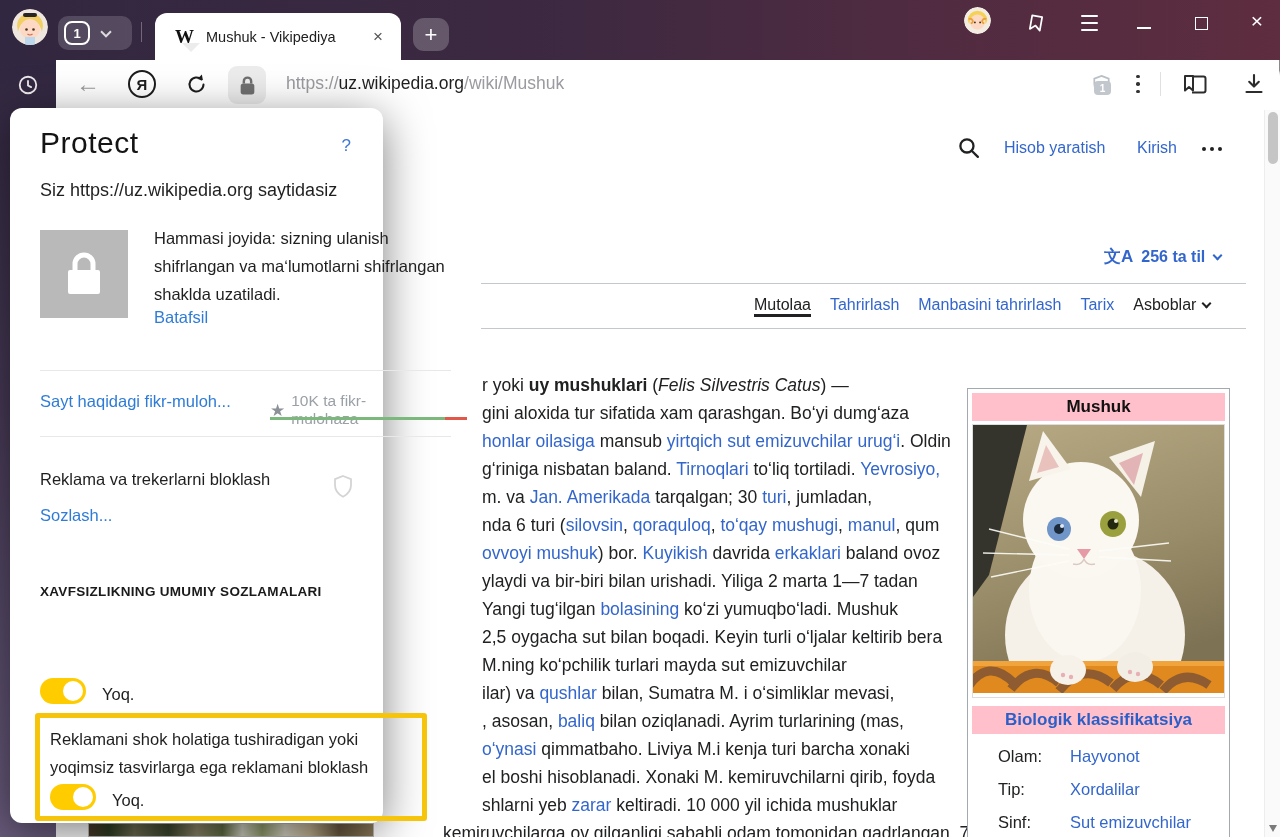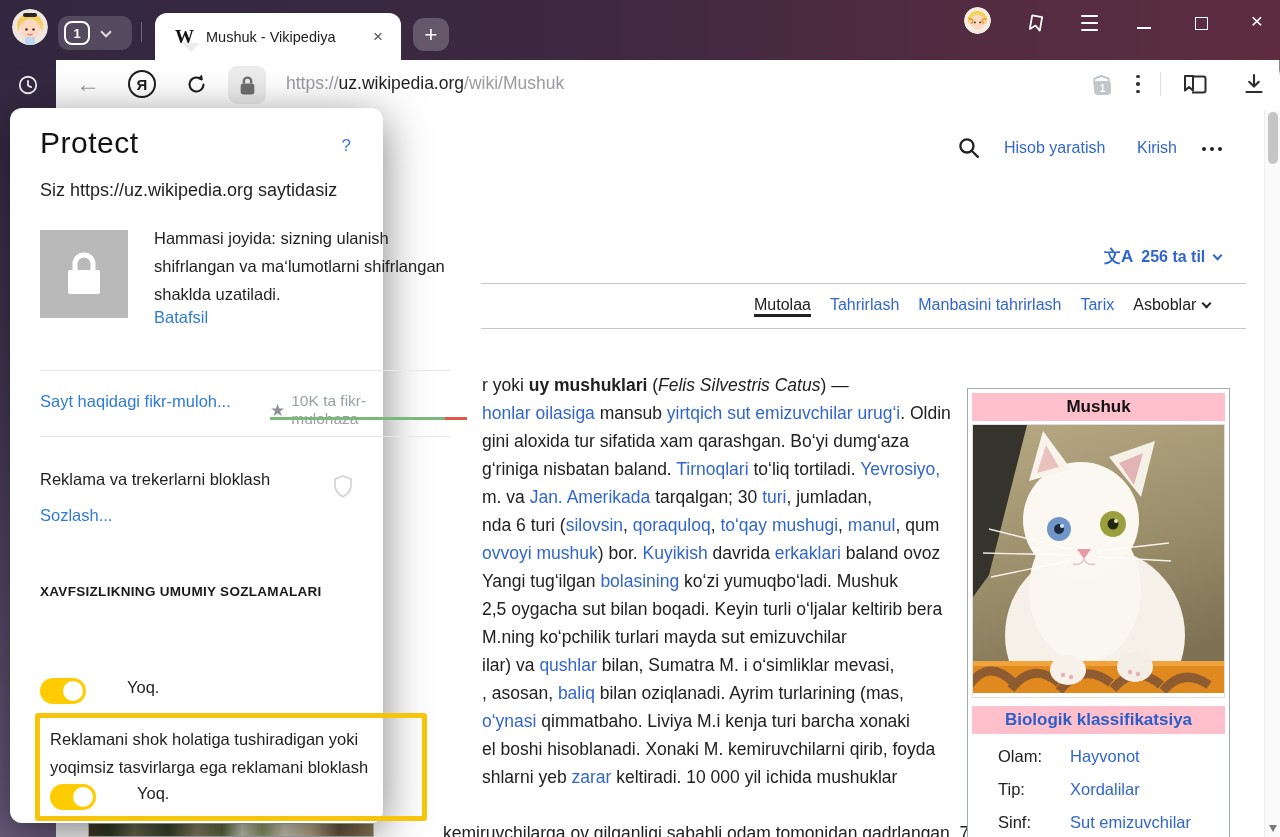--- a/index.html
+++ b/index.html
@@ -91,21 +91,21 @@
   .fb-link{position:absolute;left:30px;top:284px;}
   .fb-right{position:absolute;left:260px;top:284px;color:#9aa0a6;font-size:15.5px;display:flex;align-items:center;}
   .fb-right .star{color:#8b9197;font-size:17px;margin-right:6px;}
   .fb-bar{position:absolute;left:260px;top:309px;width:197px;height:3px;background:#7cb87c;}
   .fb-bar .red{position:absolute;right:0;top:0;width:22px;height:3px;background:#e2574a;}
   .adlabel{position:absolute;left:30px;top:362px;font-size:16.5px;color:#1f1f1f;}
   .adshield{position:absolute;right:28px;top:366px;}
   .sozlash{position:absolute;left:30px;top:398px;}
   .sechdr{position:absolute;left:30px;top:476px;font-size:13.5px;font-weight:bold;color:#1a1a1a;letter-spacing:.3px;}
   .set1{position:absolute;left:30px;top:506px;width:390px;font-size:16.5px;line-height:28px;color:#1f1f1f;}
-  .togglerow{display:flex;align-items:flex-start;gap:25px;}
+  .togglerow{display:flex;align-items:flex-end;}
   .toggle{width:46px;height:26px;border-radius:13px;background:#ffcc00;position:relative;}
   .toggle .knob{position:absolute;right:3px;top:3px;width:20px;height:20px;border-radius:50%;background:#fff;}
   .tog-lab{margin-left:16px;font-size:16.5px;color:#1f1f1f;}
   .t1{position:absolute;left:30px;top:570px;}
   .hibox{position:absolute;left:25px;top:605px;width:392px;height:108px;border:5px solid #f6c50b;border-radius:3px;}
   .hibox .txt{position:absolute;left:10px;top:7px;width:370px;font-size:16.5px;line-height:28px;color:#1f1f1f;}
   .hibox .trow{position:absolute;left:10px;top:66px;}
 </style>
 </head>
 <body>
@@ -266,26 +266,27 @@
           <div class="wtab plain">
             <span>Asboblar</span>
             <span class="chev-k"></span>
           </div>
         </div>
       <div class="hr" style="left:425px;top:268px;width:765px;"></div>
     </div>
 
     <div class="article">
         <div class="aline"><span>r yoki </span><span class="bold">uy mushuklari</span><span> (</span><span class="italic">Felis Silvestris Catus</span><span>) —</span></div>
+        <div class="aline"><span>gini aloxida tur sifatida xam qarashgan. Boʻyi dumgʻaza</span></div>
         <div class="aline"><span class="wlink">honlar oilasiga</span><span> mansub </span><span class="wlink">yirtqich sut emizuvchilar urugʻi</span><span>. Oldin</span></div>
-        <div class="aline"><span>gini aloxida tur sifatida xam qarashgan. Boʻyi dumgʻaza</span></div>
         <div class="aline"><span>gʻriniga nisbatan baland. </span><span class="wlink">Tirnoqlari</span><span> toʻliq tortiladi. </span><span class="wlink">Yevrosiyo,</span></div>
         <div class="aline"><span>m. va </span><span class="wlink">Jan. Amerikada</span><span> tarqalgan; 30 </span><span class="wlink">turi</span><span>, jumladan,</span></div>
         <div class="aline"><span>nda 6 turi (</span><span class="wlink">silovsin</span><span>, </span><span class="wlink">qoraquloq</span><span>, </span><span class="wlink">toʻqay mushugi</span><span>, </span><span class="wlink">manul</span><span>, qum</span></div>
         <div class="aline"><span class="wlink">ovvoyi mushuk</span><span>) bor. </span><span class="wlink">Kuyikish</span><span> davrida </span><span class="wlink">erkaklari</span><span> baland ovoz</span></div>
+        <div class="aline"><span>ylaydi va bir-biri bilan urishadi. Yiliga 2 marta 1—7 tadan</span></div>
         <div class="aline"><span>Yangi tugʻilgan </span><span class="wlink">bolasining</span><span> koʻzi yumuqboʻladi. Mushuk</span></div>
         <div class="aline"><span>2,5 oygacha sut bilan boqadi. Keyin turli oʻljalar keltirib bera</span></div>
         <div class="aline"><span>M.ning koʻpchilik turlari mayda sut emizuvchilar</span></div>
         <div class="aline"><span>ilar) va </span><span class="wlink">qushlar</span><span> bilan, Sumatra M. i oʻsimliklar mevasi,</span></div>
         <div class="aline"><span>, asosan, </span><span class="wlink">baliq</span><span> bilan oziqlanadi. Ayrim turlarining (mas,</span></div>
         <div class="aline"><span class="wlink">oʻynasi</span><span> qimmatbaho. Liviya M.i kenja turi barcha xonaki</span></div>
         <div class="aline"><span>el boshi hisoblanadi. Xonaki M. kemiruvchilarni qirib, foyda</span></div>
         <div class="aline"><span>shlarni yeb </span><span class="wlink">zarar</span><span> keltiradi. 10 000 yil ichida mushuklar</span></div>
       </div>
     <div class="lastline">

